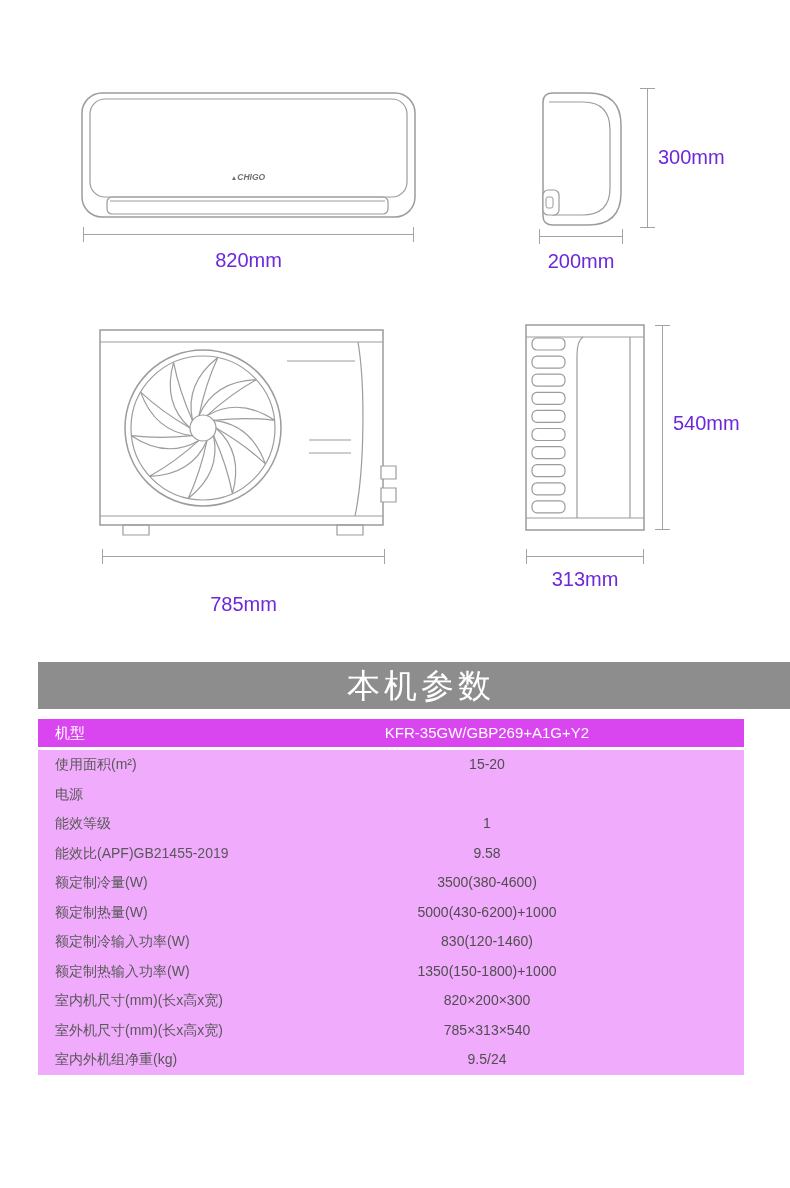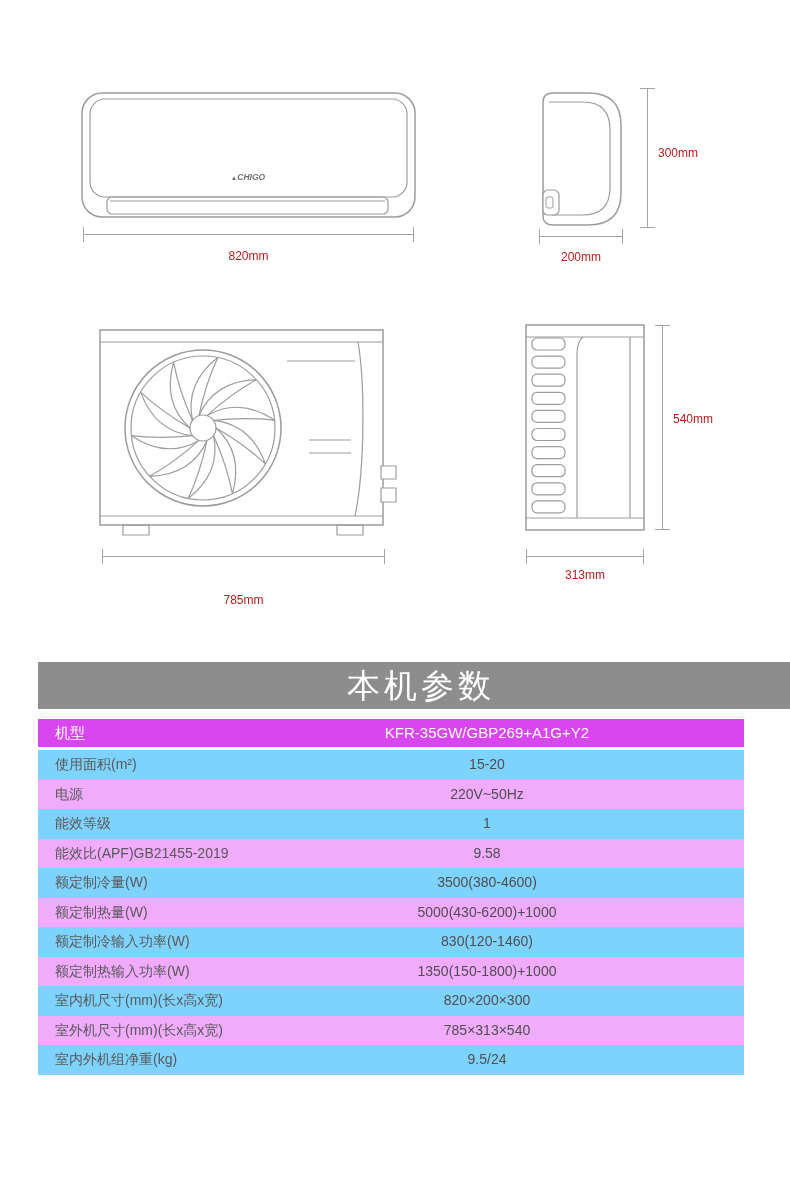--- a/index.html
+++ b/index.html
@@ -8,35 +8,35 @@
   svg{position:absolute;overflow:visible;}
   svg path, svg rect, svg circle, svg line{vector-effect:non-scaling-stroke;}
 
   
   .dim-h{position:absolute;height:0;border-top:1px solid #a3a3a3;}
   .dim-h::before,.dim-h::after{content:"";position:absolute;width:1px;height:15px;background:#a3a3a3;top:-8px;}
   .dim-h::before{left:0;} .dim-h::after{right:0;}
   .dim-v{position:absolute;width:0;border-left:1px solid #a3a3a3;}
   .dim-v::before,.dim-v::after{content:"";position:absolute;height:1px;width:15px;background:#a3a3a3;left:-8px;}
   .dim-v::before{top:0;} .dim-v::after{bottom:0;}
-  .dim-label{position:absolute;color:#b91c1c;font-size:12px;white-space:nowrap;}
+  .dim-label{position:absolute;color:#6d28d9;font-size:20px;white-space:nowrap;}
   .center{text-align:center;}
 
   
   .spec-title{position:absolute;left:38px;top:662px;width:766px;height:47px;line-height:47px;
               background:#8d8d8d;color:#fff;font-size:33px;letter-spacing:4px;text-align:center;}
   .spec-table{position:absolute;left:38px;top:719px;width:706px;}
   .srow{position:relative;width:706px;}
   .srow .lbl{position:absolute;left:17px;top:0;white-space:nowrap;}
   .srow .val{position:absolute;left:279px;top:0;width:340px;text-align:center;white-space:nowrap;}
   .model-row{height:28px;line-height:28px;background:#d946ef;color:#fff;font-size:15px;margin-bottom:3px;}
   .data-row{height:29.5px;line-height:29.5px;font-size:14px;background:#f0abfc;}
   .data-row .lbl{color:#5a5858;}
   .data-row .val{color:#504e4e;}
-  .data-row.alt{background:#7dd3fc;}
+  .data-row.alt{background:#f0abfc;}
 </style>
 </head>
 <body>
 
 <div class="page">
 
   <svg style="left:80px;top:91px;" width="337" height="130" viewBox="0 0 337 130" fill="none" stroke="#9c9c9c" stroke-width="1.5">
     <rect x="2" y="2" width="333" height="124" rx="20"></rect>
     <rect x="10" y="8" width="317" height="98" rx="15" stroke-width="1.2"></rect>
     <rect x="27" y="106" width="281" height="17" rx="5" stroke-width="1.2"></rect>
@@ -120,21 +120,20 @@
     <div class="srow model-row">
       <span class="lbl">机型</span>
       <span class="val">KFR-35GW/GBP269+A1G+Y2</span>
     </div>
     <div class="srow data-row alt">
       <span class="lbl">使用面积(m²)</span>
       <span class="val">15-20</span>
     </div>
     <div class="srow data-row">
       <span class="lbl">电源</span>
-      <span class="val">220V~50Hz</span>
     </div>
     <div class="srow data-row alt">
       <span class="lbl">能效等级</span>
       <span class="val">1</span>
     </div>
     <div class="srow data-row">
       <span class="lbl">能效比(APF)GB21455-2019</span>
       <span class="val">9.58</span>
     </div>
     <div class="srow data-row alt">

